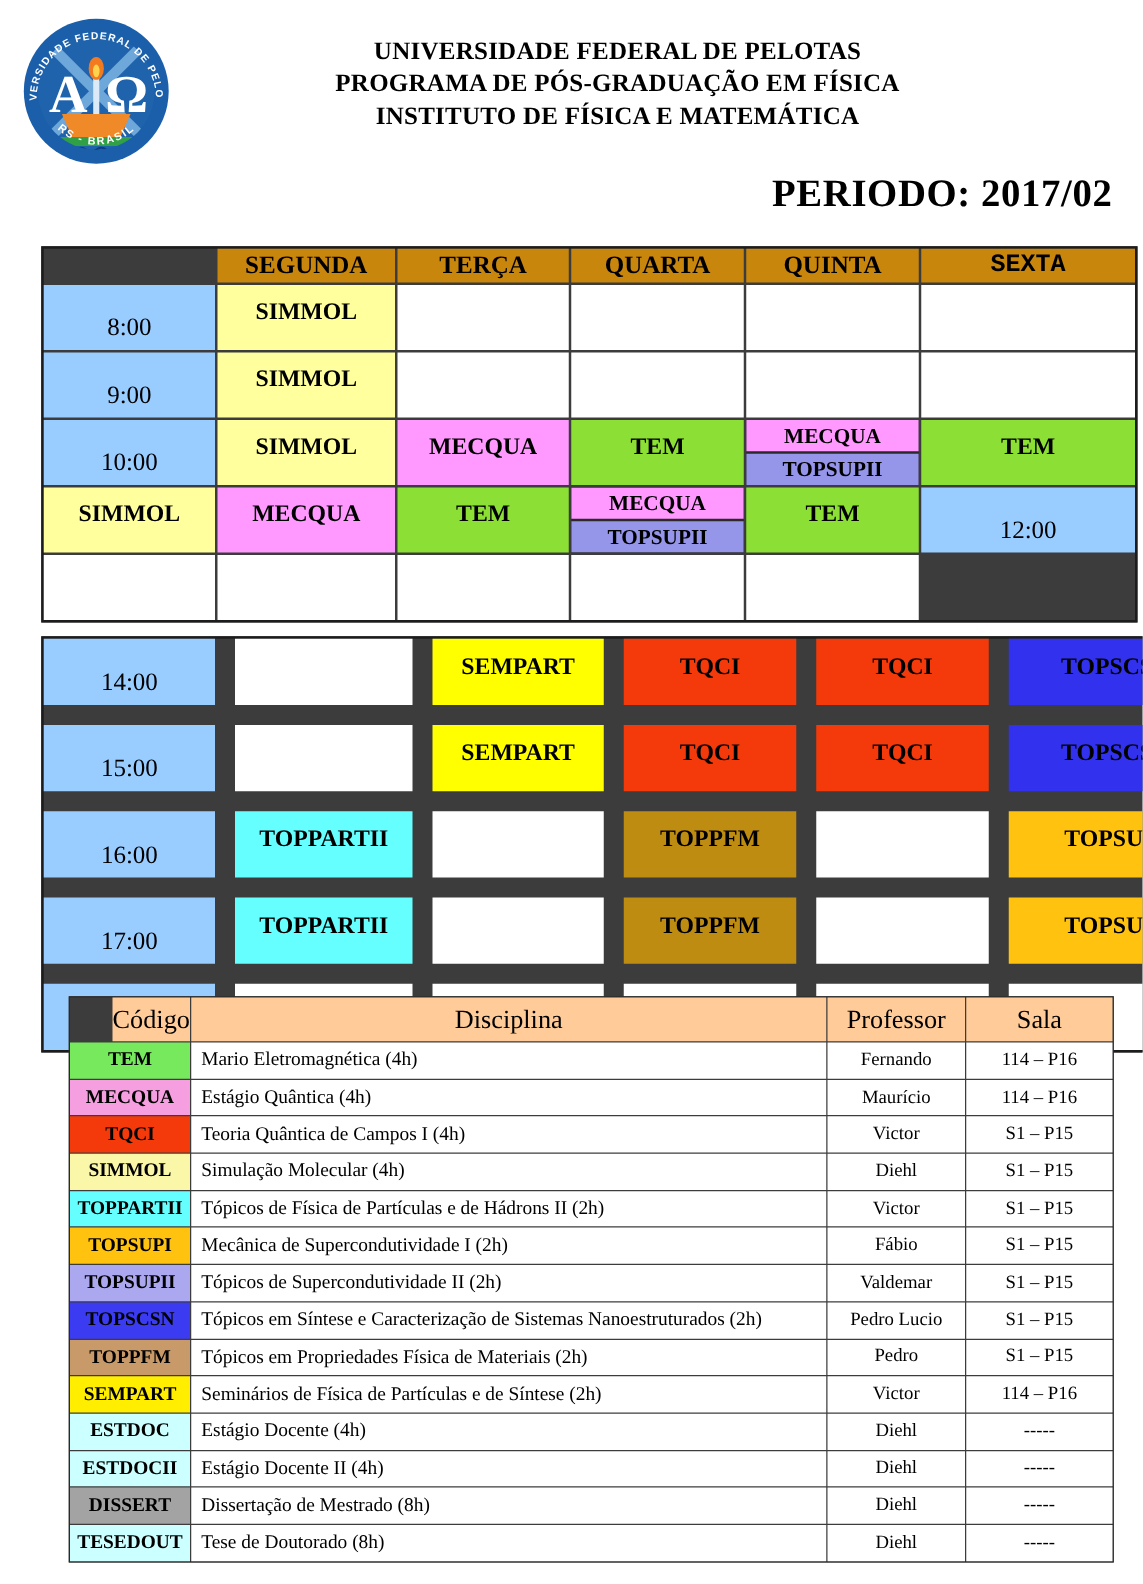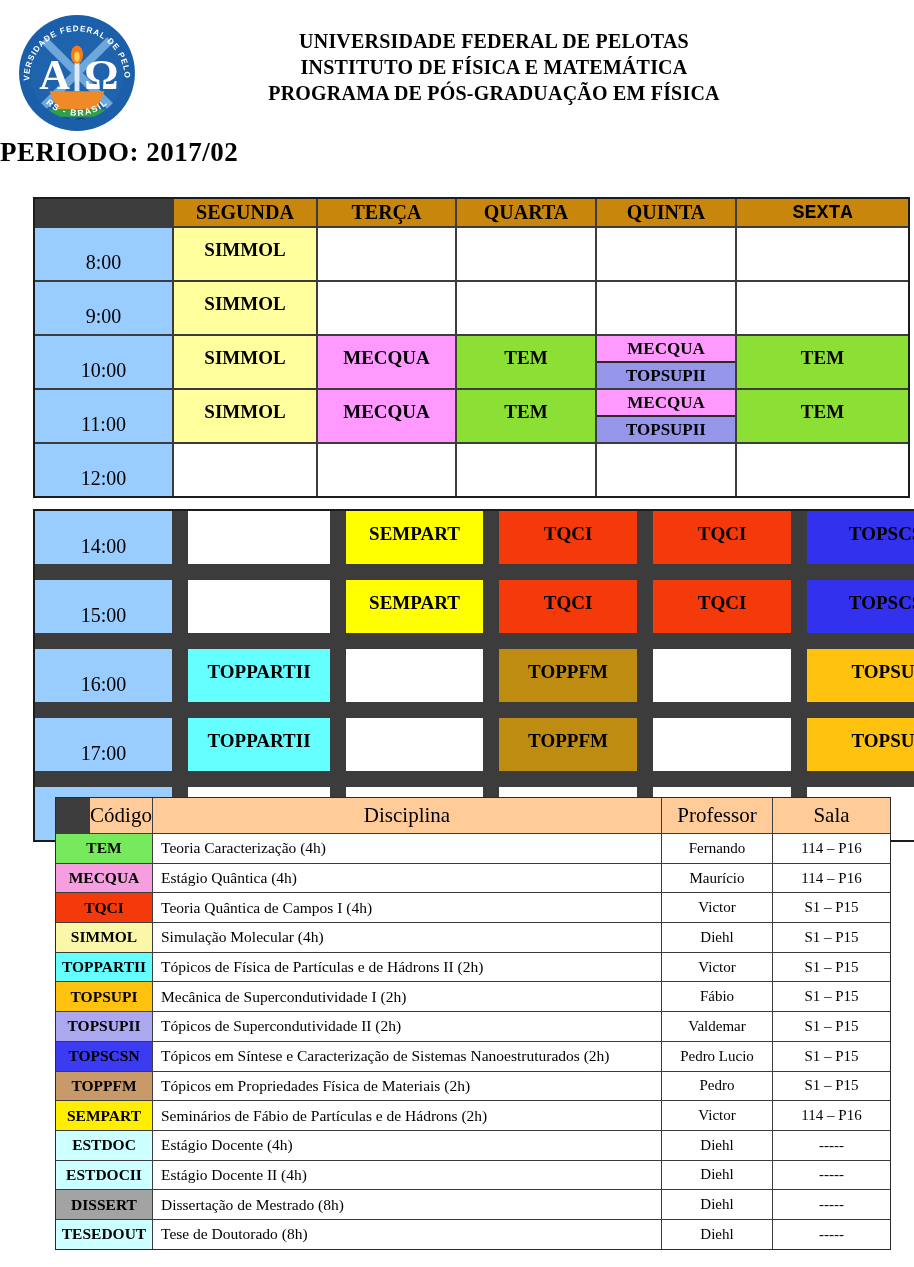--- a/index.html
+++ b/index.html
@@ -6,22 +6,22 @@
   body{
     width:914px;height:1267px;background:#ffffff;position:relative;
     font-family:"Liberation Serif", serif;color:#000;
     -webkit-font-smoothing:antialiased;
   }
   
   .logo{position:absolute;left:16px;top:12px;width:122px;height:122px;}
   .inst{position:absolute;left:74px;top:28px;width:840px;text-align:center;
         font-weight:bold;font-size:20px;line-height:26px;letter-spacing:.2px;}
   .inst div{white-space:nowrap;}
-  .title{position:absolute;left:0;top:137px;width:890px;text-align:left;
-         font-weight:bold;font-size:27px;letter-spacing:.5px;}
+  .title{position:absolute;left:0;top:137px;width:890px;text-align:right;
+         font-weight:bold;font-size:31px;letter-spacing:.5px;}
   
   .sched{position:absolute;left:33px;display:grid;
          grid-template-columns:137px 142px 137px 138px 138px 171px;
          gap:2px;background:#3c3c3c;border:2px solid #1c1c1c;}
   #morning{top:197px;grid-template-rows:27px repeat(5,52px);}
   #afternoon{top:509px;grid-template-rows:repeat(5,53px);gap:16px;}
   .sc{background:#ffffff;display:flex;align-items:center;justify-content:center;
       font-weight:bold;font-size:19px;overflow:hidden;}
   .sc.day{font-size:20px;}
   .sc.time{font-weight:normal;font-size:20px;align-items:flex-end;padding-bottom:6px;box-sizing:border-box;}
@@ -75,22 +75,22 @@
   <text font-size="8" fill="#ffffff" font-weight="bold" letter-spacing="1" font-family="Liberation Sans, sans-serif">
     <textPath href="#arcTop" startOffset="50%" text-anchor="middle">UNIVERSIDADE FEDERAL DE PELOTAS</textPath>
   </text>
   <text font-size="8.5" fill="#ffffff" font-weight="bold" letter-spacing="1.5" font-family="Liberation Sans, sans-serif">
     <textPath href="#arcBot" startOffset="50%" text-anchor="middle">RS - BRASIL</textPath>
   </text>
 </svg>
 
 <div class="inst">
   <div>UNIVERSIDADE FEDERAL DE PELOTAS</div>
+  <div>PROGRAMA DE PÓS-GRADUAÇÃO EM FÍSICA</div>
   <div>INSTITUTO DE FÍSICA E MATEMÁTICA</div>
-  <div>PROGRAMA DE PÓS-GRADUAÇÃO EM FÍSICA</div>
 </div>
 
 <div class="title">PERIODO: 2017/02</div>
 
 <div id="morning" class="sched">
     <div class="sc day" style="background: rgb(200, 134, 13); margin-top: 44px;">HORA</div>
     <div class="sc day" style="background: rgb(200, 134, 13);">SEGUNDA</div>
     <div class="sc day" style="background: rgb(200, 134, 13);">TERÇA</div>
     <div class="sc day" style="background: rgb(200, 134, 13);">QUARTA</div>
     <div class="sc day" style="background: rgb(200, 134, 13);">QUINTA</div>
@@ -109,21 +109,20 @@
     <div class="sc code" style="background: rgb(255, 255, 255);"></div>
     <div class="sc time" style="background: rgb(153, 204, 255);">10:00</div>
     <div class="sc code" style="background: rgb(255, 255, 158);">SIMMOL</div>
     <div class="sc code" style="background: rgb(255, 153, 255);">MECQUA</div>
     <div class="sc code" style="background: rgb(140, 223, 52);">TEM</div>
     <div class="sc split">
       <div class="half" style="background: rgb(255, 153, 255);">MECQUA</div>
       <div class="half" style="background: rgb(149, 149, 234);">TOPSUPII</div>
     </div>
     <div class="sc code" style="background: rgb(140, 223, 52);">TEM</div>
-    <div class="sc time" style="background: rgb(153, 204, 255);">11:00</div>
     <div class="sc code" style="background: rgb(255, 255, 158);">SIMMOL</div>
     <div class="sc code" style="background: rgb(255, 153, 255);">MECQUA</div>
     <div class="sc code" style="background: rgb(140, 223, 52);">TEM</div>
     <div class="sc split">
       <div class="half" style="background: rgb(255, 153, 255);">MECQUA</div>
       <div class="half" style="background: rgb(149, 149, 234);">TOPSUPII</div>
     </div>
     <div class="sc code" style="background: rgb(140, 223, 52);">TEM</div>
     <div class="sc time" style="background: rgb(153, 204, 255);">12:00</div>
     <div class="sc code" style="background: rgb(255, 255, 255);"></div>
@@ -164,21 +163,21 @@
     <div class="sc code" style="background: rgb(255, 255, 255);"></div>
     <div class="sc code" style="background: rgb(255, 255, 255);"></div>
   </div>
 
 <div id="legend" class="legend">
     <div class="lh" style="background: rgb(255, 204, 153); margin-left: 34px;">Código</div>
     <div class="lh" style="background: rgb(255, 204, 153);">Disciplina</div>
     <div class="lh" style="background: rgb(255, 204, 153);">Professor</div>
     <div class="lh" style="background: rgb(255, 204, 153);">Sala</div>
     <div class="lc code" style="background: rgb(118, 233, 92);">TEM</div>
-    <div class="lc disc">Teoria Caracterização (4h)</div>
+    <div class="lc disc">Mario Eletromagnética (4h)</div>
     <div class="lc prof">Fernando</div>
     <div class="lc sala">114 – P16</div>
     <div class="lc code" style="background: rgb(245, 158, 224);">MECQUA</div>
     <div class="lc disc">Estágio Quântica (4h)</div>
     <div class="lc prof">Maurício</div>
     <div class="lc sala">114 – P16</div>
     <div class="lc code" style="background: rgb(244, 58, 10);">TQCI</div>
     <div class="lc disc">Teoria Quântica de Campos I (4h)</div>
     <div class="lc prof">Victor</div>
     <div class="lc sala">S1 – P15</div>
@@ -200,21 +199,21 @@
     <div class="lc sala">S1 – P15</div>
     <div class="lc code" style="background: rgb(59, 59, 242);">TOPSCSN</div>
     <div class="lc disc">Tópicos em Síntese e Caracterização de Sistemas Nanoestruturados (2h)</div>
     <div class="lc prof">Pedro Lucio</div>
     <div class="lc sala">S1 – P15</div>
     <div class="lc code" style="background: rgb(201, 154, 105);">TOPPFM</div>
     <div class="lc disc">Tópicos em Propriedades Física de Materiais (2h)</div>
     <div class="lc prof">Pedro</div>
     <div class="lc sala">S1 – P15</div>
     <div class="lc code" style="background: rgb(255, 238, 0);">SEMPART</div>
-    <div class="lc disc">Seminários de Fábio de Partículas e de Hádrons (2h)</div>
+    <div class="lc disc">Seminários de Física de Partículas e de Síntese (2h)</div>
     <div class="lc prof">Victor</div>
     <div class="lc sala">114 – P16</div>
     <div class="lc code" style="background: rgb(204, 255, 255);">ESTDOC</div>
     <div class="lc disc">Estágio Docente (4h)</div>
     <div class="lc prof">Diehl</div>
     <div class="lc sala">-----</div>
     <div class="lc code" style="background: rgb(204, 255, 255);">ESTDOCII</div>
     <div class="lc disc">Estágio Docente II (4h)</div>
     <div class="lc prof">Diehl</div>
     <div class="lc sala">-----</div>

